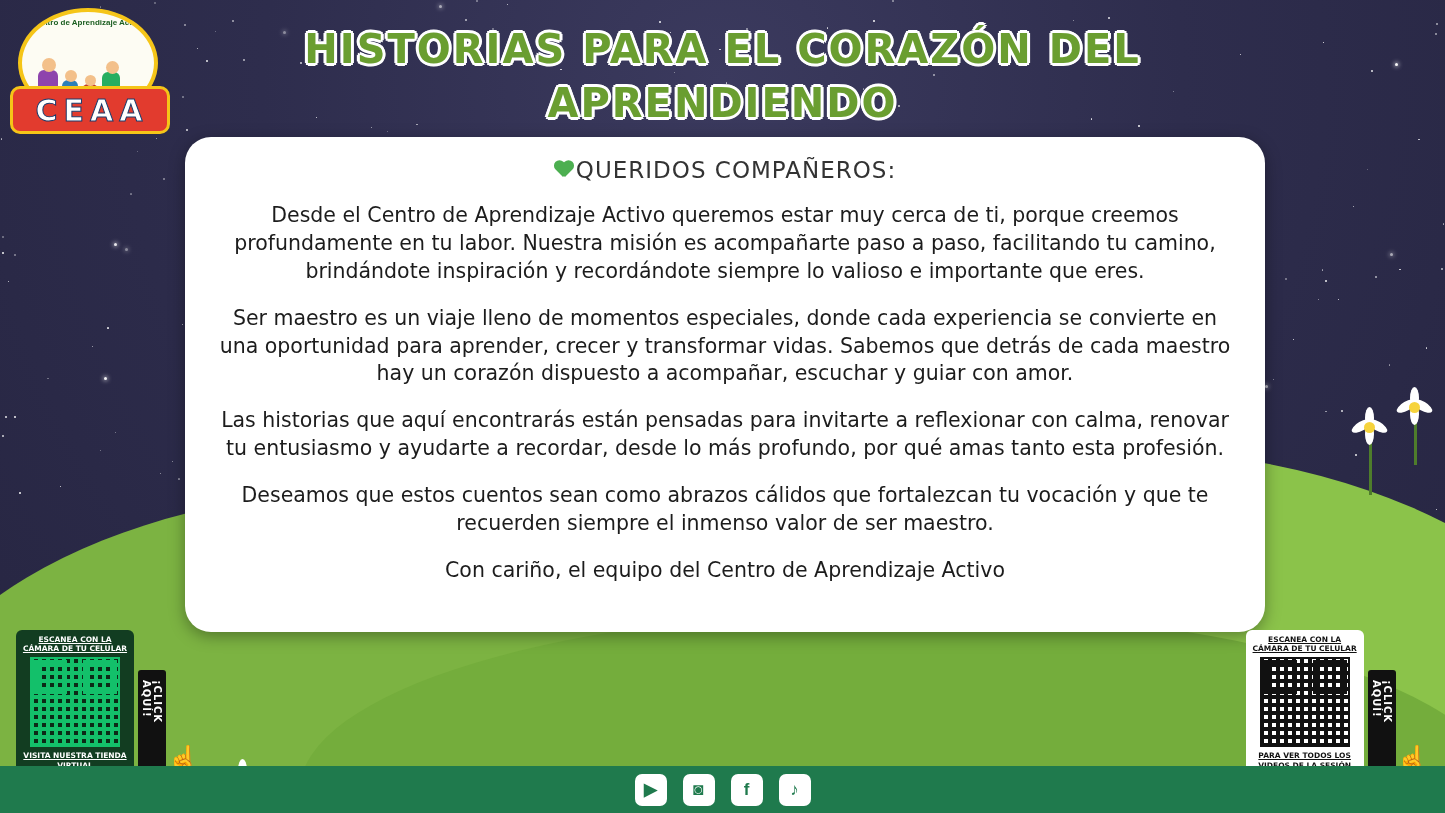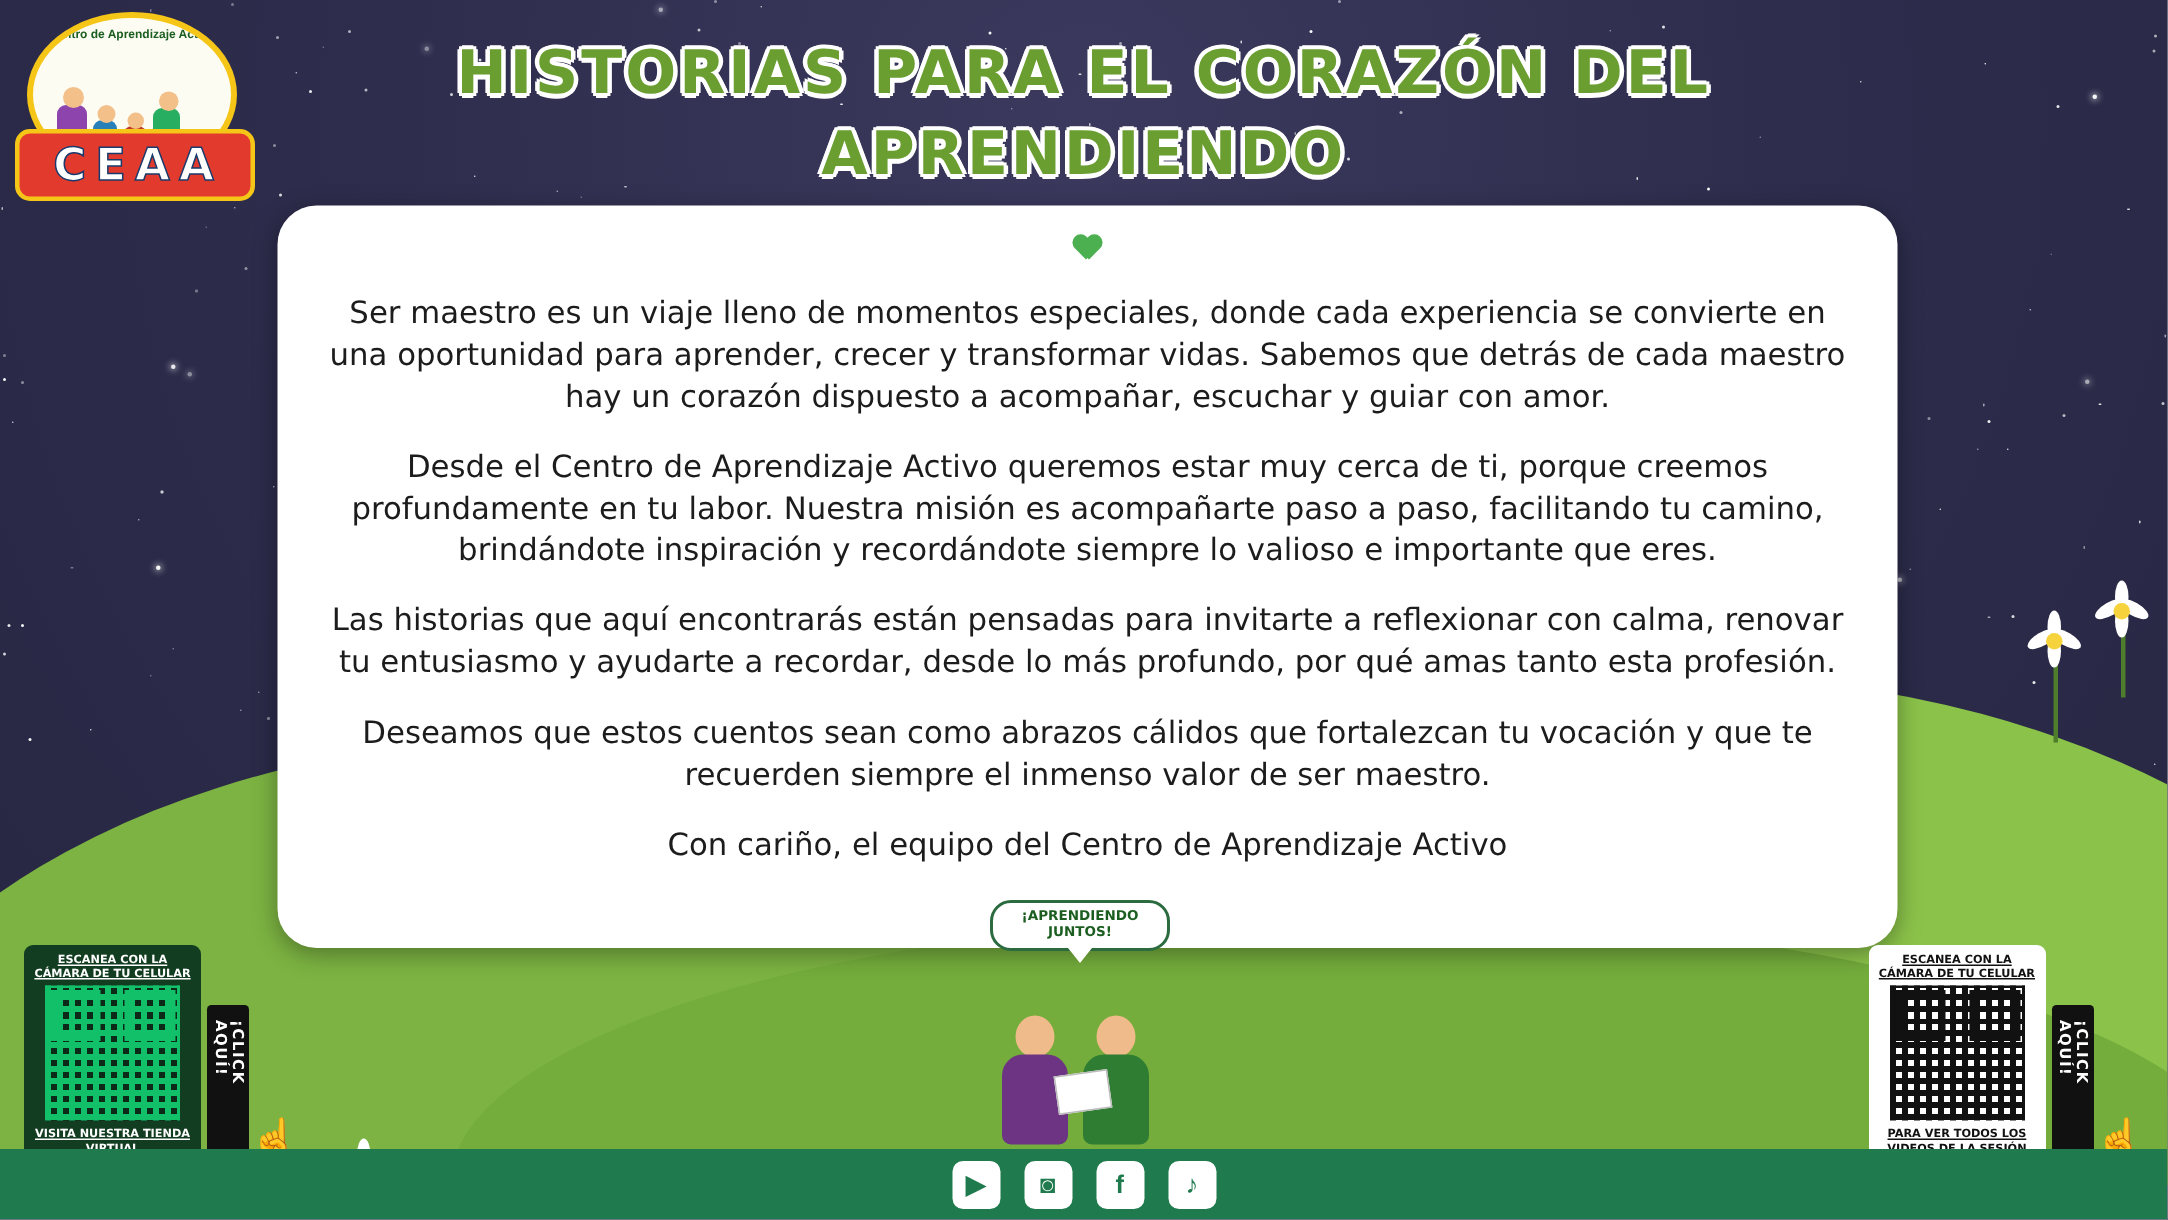--- a/index.html
+++ b/index.html
@@ -563,23 +563,24 @@
     </div>
   </div>
 
   <div class="title">HISTORIAS PARA EL CORAZÓN DEL APRENDIENDO</div>
 
 
 
   <div class="card">
     <div class="card-title">
       <span class="mini-heart"></span>
+      <span>QUERIDOS COMPAÑEROS:</span>
     </div>
+    <p>Desde el Centro de Aprendizaje Activo queremos estar muy cerca de ti, porque creemos profundamente en tu labor. Nuestra misión es acompañarte paso a paso, facilitando tu camino, brindándote inspiración y recordándote siempre lo valioso e importante que eres.</p>
     <p>Ser maestro es un viaje lleno de momentos especiales, donde cada experiencia se convierte en una oportunidad para aprender, crecer y transformar vidas. Sabemos que detrás de cada maestro hay un corazón dispuesto a acompañar, escuchar y guiar con amor.</p>
-    <p>Desde el Centro de Aprendizaje Activo queremos estar muy cerca de ti, porque creemos profundamente en tu labor. Nuestra misión es acompañarte paso a paso, facilitando tu camino, brindándote inspiración y recordándote siempre lo valioso e importante que eres.</p>
     <p>Las historias que aquí encontrarás están pensadas para invitarte a reflexionar con calma, renovar tu entusiasmo y ayudarte a recordar, desde lo más profundo, por qué amas tanto esta profesión.</p>
     <p>Deseamos que estos cuentos sean como abrazos cálidos que fortalezcan tu vocación y que te recuerden siempre el inmenso valor de ser maestro.</p>
     <p>Con cariño, el equipo del Centro de Aprendizaje Activo</p>
   </div>
 
   <div class="qr-block qr-left">
     <div class="qr-heart-card">
       <div class="qr-cap">ESCANEA CON LA CÁMARA DE TU CELULAR</div>
       <div class="qr-code"></div>
       <div class="qr-cap">VISITA NUESTRA TIENDA VIRTUAL</div>
@@ -591,35 +592,20 @@
   <div class="qr-block qr-right">
     <div class="qr-heart-card qr-white-card">
       <div class="qr-cap">ESCANEA CON LA CÁMARA DE TU CELULAR</div>
       <div class="qr-code dark"></div>
       <div class="qr-cap">PARA VER TODOS LOS VIDEOS DE LA SESIÓN</div>
     </div>
     <div class="click-aqui">¡CLICK AQUÍ!</div>
     <div class="hand">☝</div>
   </div>
 
-  <div class="chars">
-    <div class="bubble">
-      <div>¡APRENDIENDO</div>
-      <div>JUNTOS!</div>
-    </div>
-    <div class="person" style="left:8px;">
-      <div class="p-head" style="left:9px; bottom:58px;"></div>
-      <div class="p-body" style="background:#6c3483;"></div>
-    </div>
-    <div class="person" style="left:62px;">
-      <div class="p-head" style="left:9px; bottom:58px;"></div>
-      <div class="p-body" style="background:#2e7d32;"></div>
-    </div>
-    <div style="position:absolute; left:44px; bottom:22px; width:36px; height:26px; background:#fff; border:1px solid #bbb; transform:rotate(-8deg);"></div>
-  </div>
 
   <div class="bottom-bar">
     <div class="social">▶</div>
     <div class="social">◙</div>
     <div class="social">f</div>
     <div class="social">♪</div>
   </div>
 
 </div>
 

